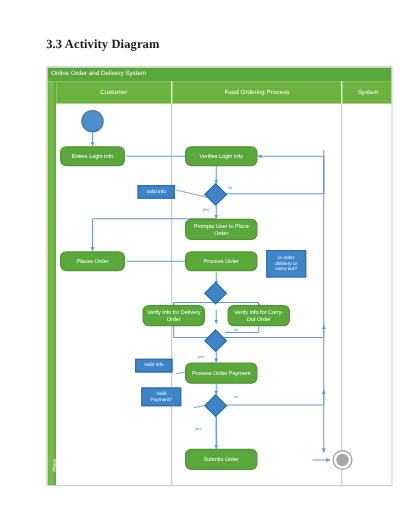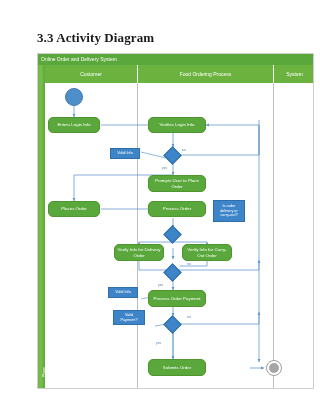--- a/index.html
+++ b/index.html
@@ -4,21 +4,21 @@
 <style>
   html,body{margin:0;padding:0;}
   body{
     width:320px;height:414px;background:#ffffff;
     font-family:"Liberation Sans",sans-serif;
     overflow:hidden;position:relative;
   }
   .page-title{
     position:absolute;left:37px;top:30px;
     font-family:"Liberation Serif",serif;
-    font-size:13px;font-weight:bold;color:#1a1a1a;
+    font-size:10px;font-weight:bold;color:#1a1a1a;
     letter-spacing:.1px;white-space:nowrap;
   }
   .diagram-frame{
     position:absolute;left:37px;top:53px;
     width:277px;height:336px;
     background:#ffffff;
     border:1px solid #cfcfcf;
     box-sizing:border-box;
     overflow:hidden;
   }

